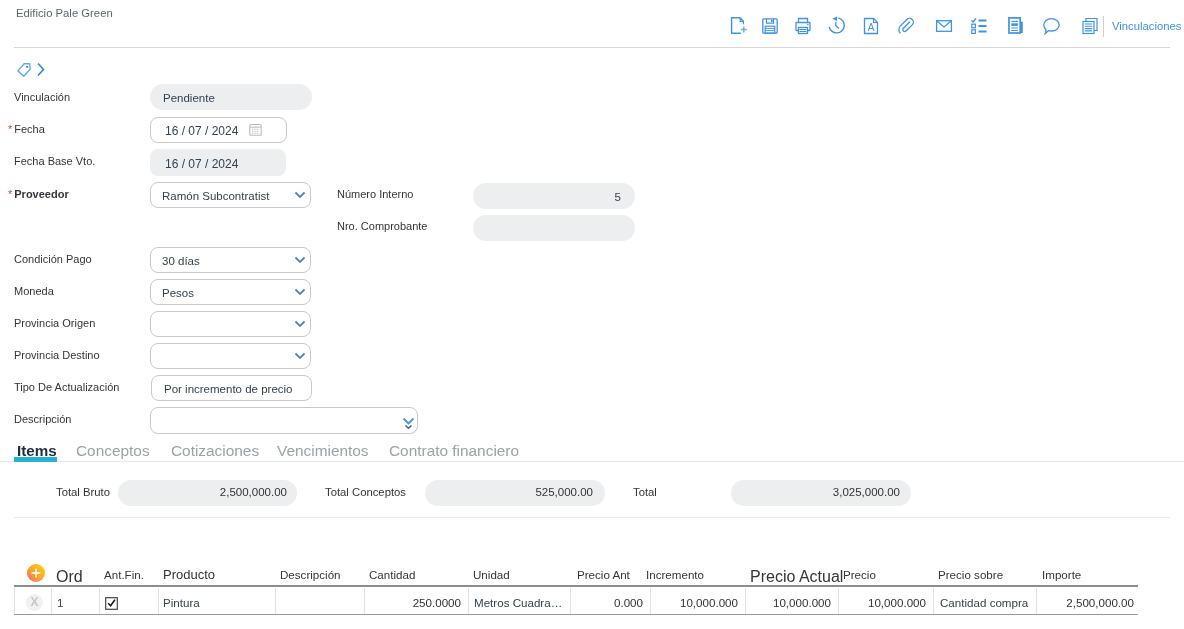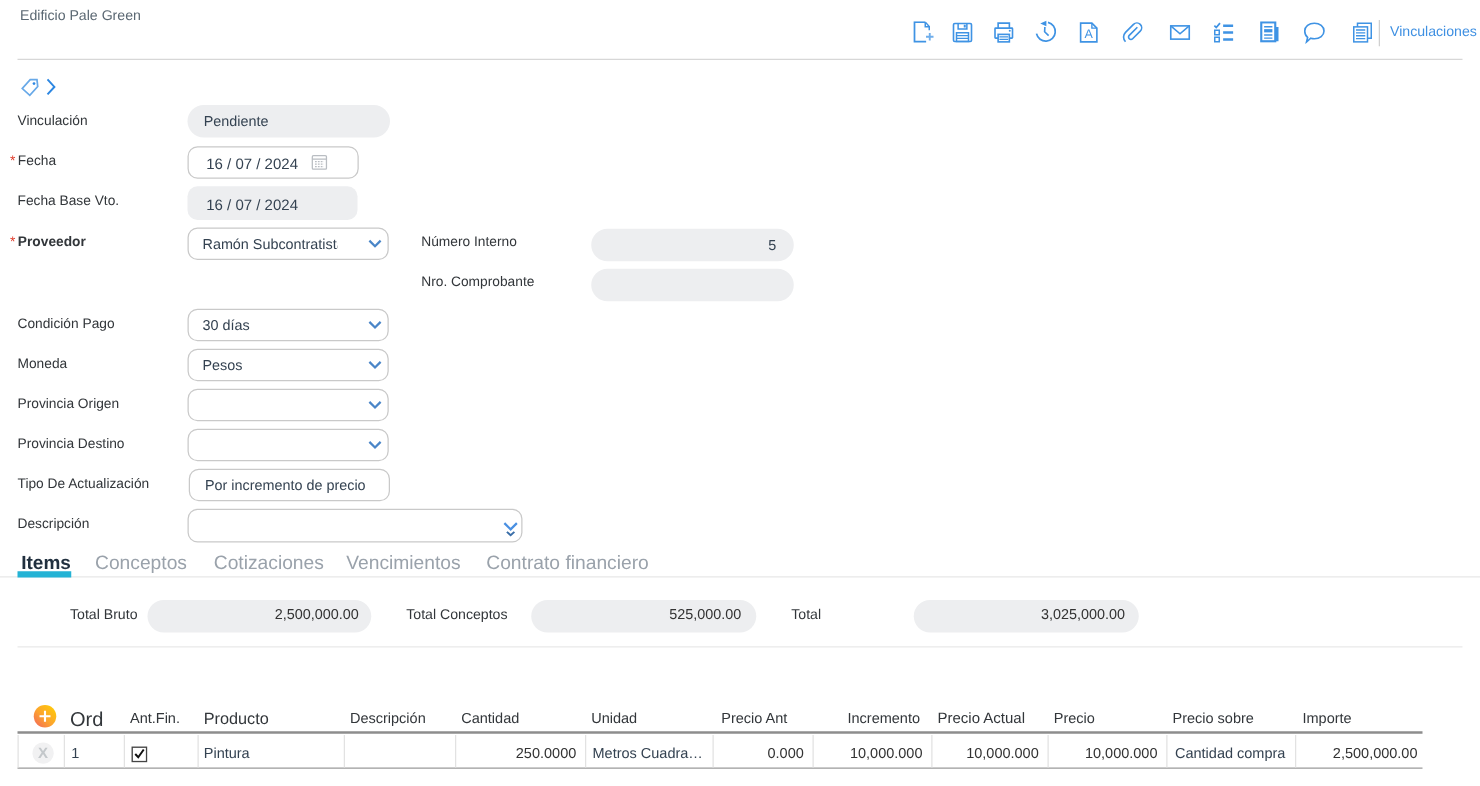--- a/index.html
+++ b/index.html
@@ -182,22 +182,22 @@
   <path d="M9 4.6 V13.4 M4.6 9 H13.4"></path>
 </svg>
 
 <div class="lbl" style="left:56px;  top:567.5px; font-size:16px;">Ord</div>
 <div class="lbl" style="left:104px; top:567.5px; font-size:11.6px;">Ant.Fin.</div>
 <div class="lbl" style="left:163px; top:567.5px; font-size:13px;">Producto</div>
 <div class="lbl" style="left:280px; top:567.5px; font-size:11.6px;">Descripción</div>
 <div class="lbl" style="left:369px; top:567.5px; font-size:11.6px;">Cantidad</div>
 <div class="lbl" style="left:473px; top:567.5px; font-size:11.6px;">Unidad</div>
 <div class="lbl" style="left:577px; top:567.5px; font-size:11.6px;">Precio Ant</div>
-<div class="lbl" style="left:678px; top:567.5px; font-size:11.6px;">Incremento</div>
-<div class="lbl" style="left:750px; top:567.5px; font-size:12px;">Precio Actual</div>
+<div class="lbl" style="left:646px; top:567.5px; font-size:11.6px;">Incremento</div>
+<div class="lbl" style="left:750px; top:567.5px; font-size:16px;">Precio Actual</div>
 <div class="lbl" style="left:843px; top:567.5px; font-size:11.6px;">Precio</div>
 <div class="lbl" style="left:938px; top:567.5px; font-size:11.6px;">Precio sobre</div>
 <div class="lbl" style="left:1042px;top:567.5px; font-size:11.6px;">Importe</div>
 
 <div class="abs" style="left:14px; top:585.4px; width:1124px; height:1.7px; background:#8d8d8d;"></div>
 <div class="abs" style="left:14px; top:613.6px; width:1124px; height:1.7px; background:#9a9a9a;"></div>
 
 <div class="vline" style="left:14px;  top:588px; height:26px;"></div>
 <div class="vline" style="left:51px;  top:588px; height:26px;"></div>
 <div class="vline" style="left:99px;  top:588px; height:26px;"></div>

